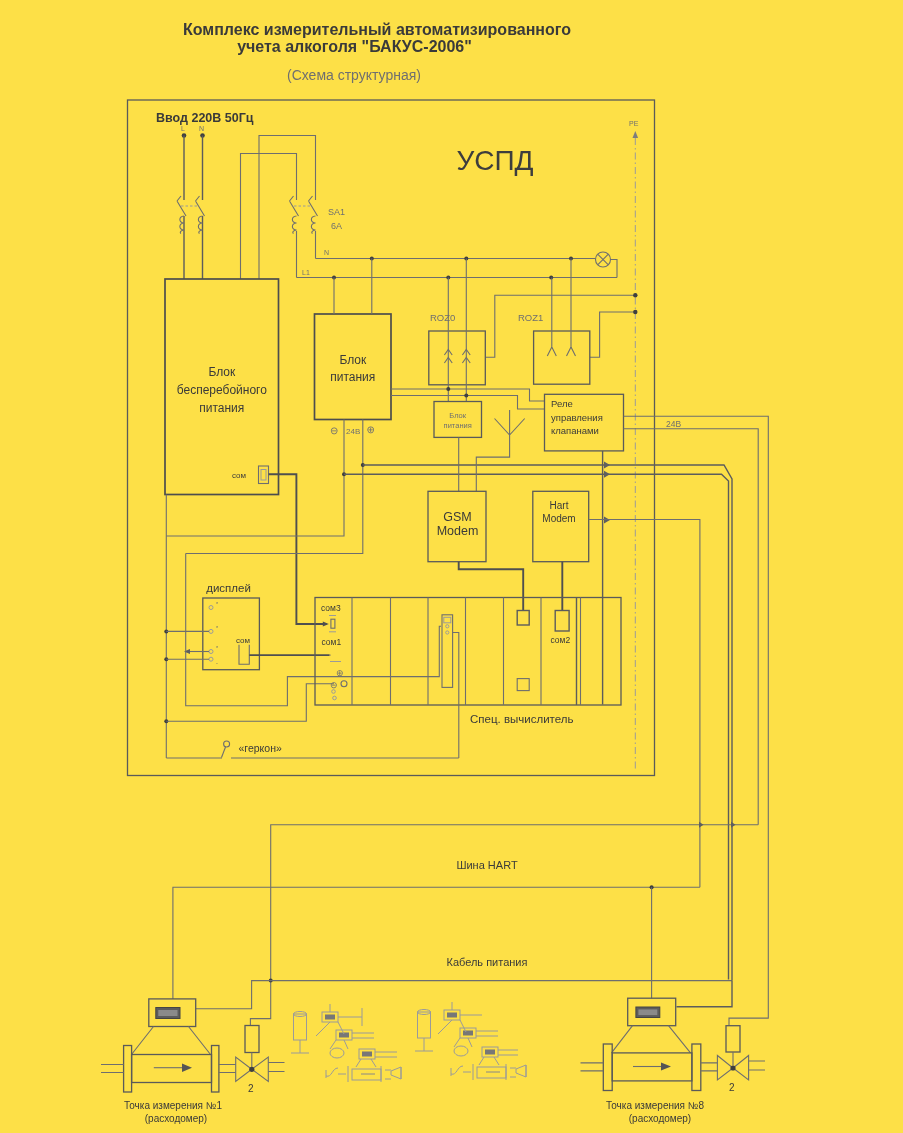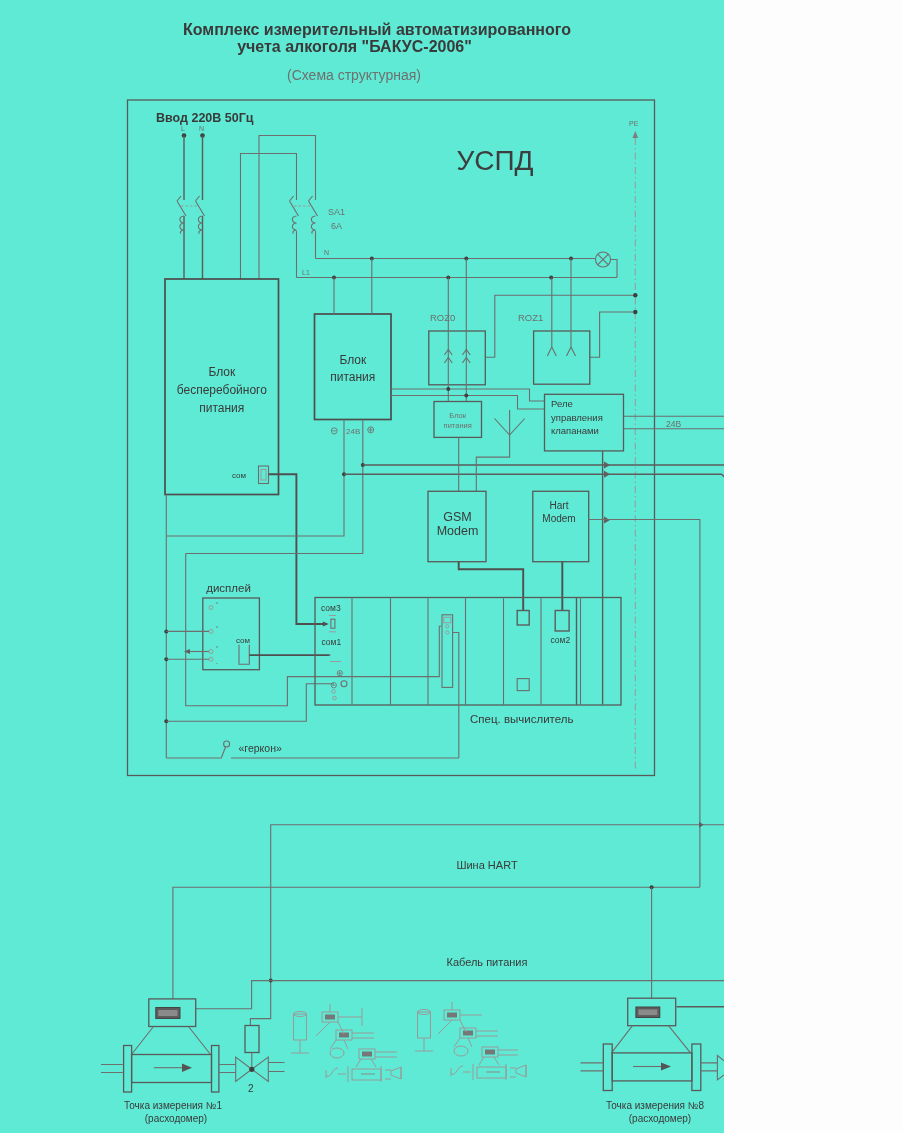--- a/index.html
+++ b/index.html
@@ -1,16 +1,16 @@
 <!DOCTYPE html>
 <html><head>
 <meta charset="utf-8">
 <style>
 html,body{margin:0;padding:0;background:#fdfdfd;}
-.page{position:relative;width:724px;height:1133px;background:#5eead4;overflow:hidden;
+.page{position:relative;width:903px;height:1133px;background:#fde047;overflow:hidden;
 font-family:"Liberation Sans", sans-serif;}
 svg text{font-family:"Liberation Sans", sans-serif;fill:#3d3d3d;}
 .w1{stroke:#6e6e6e;stroke-width:1.1;fill:none}
 .w15{stroke:#5c5c5c;stroke-width:1.4;fill:none}
 .w2{stroke:#4f4f4f;stroke-width:1.9;fill:none}
 .bx{stroke:#5a5a5a;stroke-width:1.3;fill:none}
 .bx2{stroke:#4d4d4d;stroke-width:1.7;fill:none}
 .lt{stroke:#9a9a9a;stroke-width:1;fill:none}
 .dot{fill:#3f3f3f;stroke:none}
 .t{fill:#3a3a3a}

